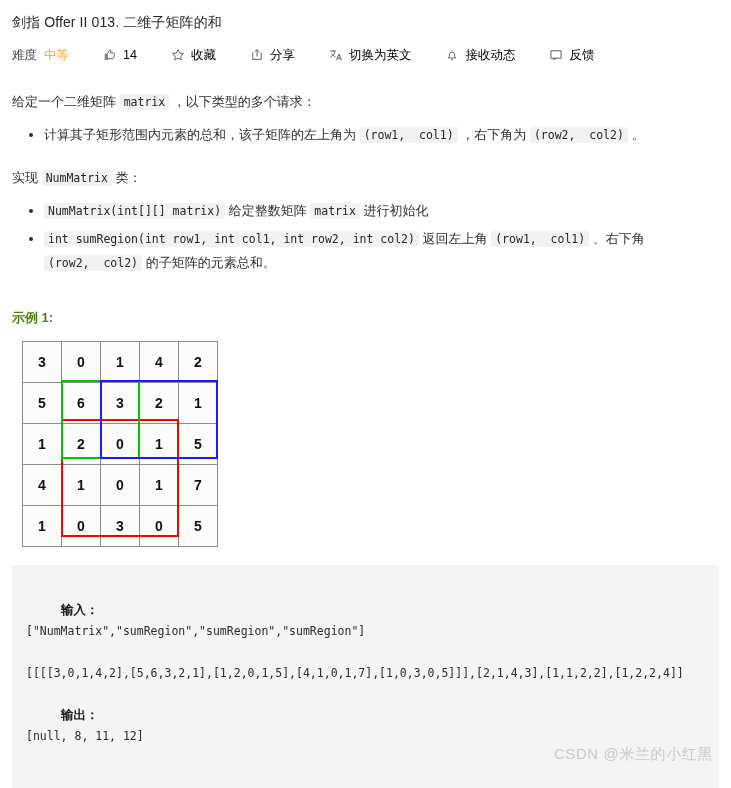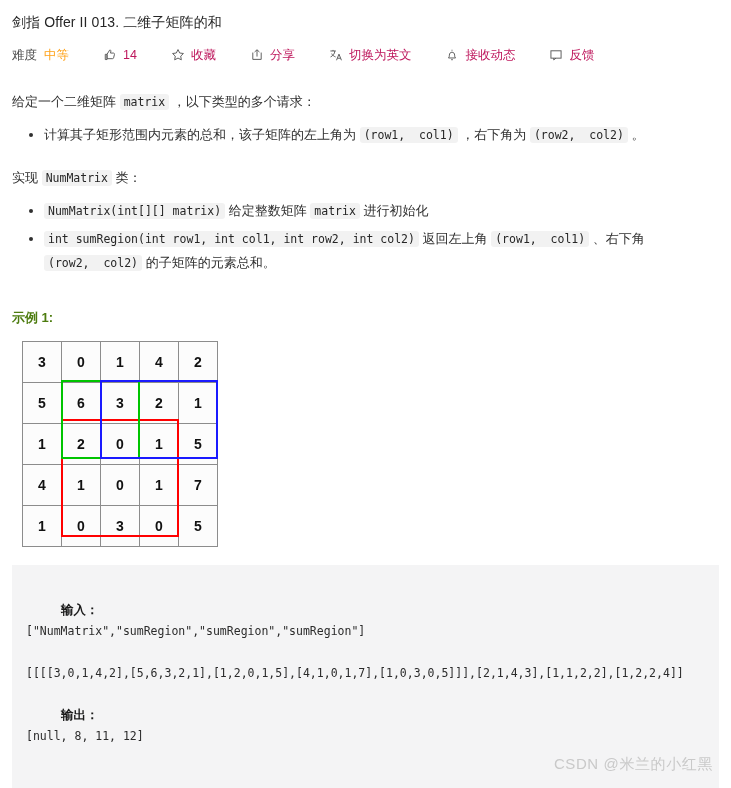--- a/index.html
+++ b/index.html
@@ -48,21 +48,21 @@
   .difficulty-value { color: #ffa116; }
   .meta-icon {
     display: inline-block;
     width: 14px;
     height: 14px;
     margin-right: 6px;
     color: #5b5b5b;
     flex: 0 0 auto;
   }
   .meta-icon svg { display:block; width:14px; height:14px; }
-  .meta-text { color: #be185d; }
+  .meta-text { color: #000000; }
 
   
   .para {
     font-size: 13px;
     line-height: 22px;
     color: #303030;
     margin: 26px 0 0 0;
   }
   .para.tight { margin-top: 20px; }
 
@@ -161,21 +161,21 @@
     font-size: 12.5px;
     color: #1a1a1a;
     padding-left: 35px;
   }
   .code-line { white-space: pre-wrap; word-break: break-all; }
 
   
   .watermark {
     position: absolute;
     right: 18px;
-    bottom: 14px;
+    bottom: 24px;
     font-size: 15px;
     color: #c9c9c9;
     letter-spacing: 0.6px;
     font-family: "Liberation Sans", sans-serif;
     pointer-events: none;
   }
 </style>
 </head>
 <body>
 

